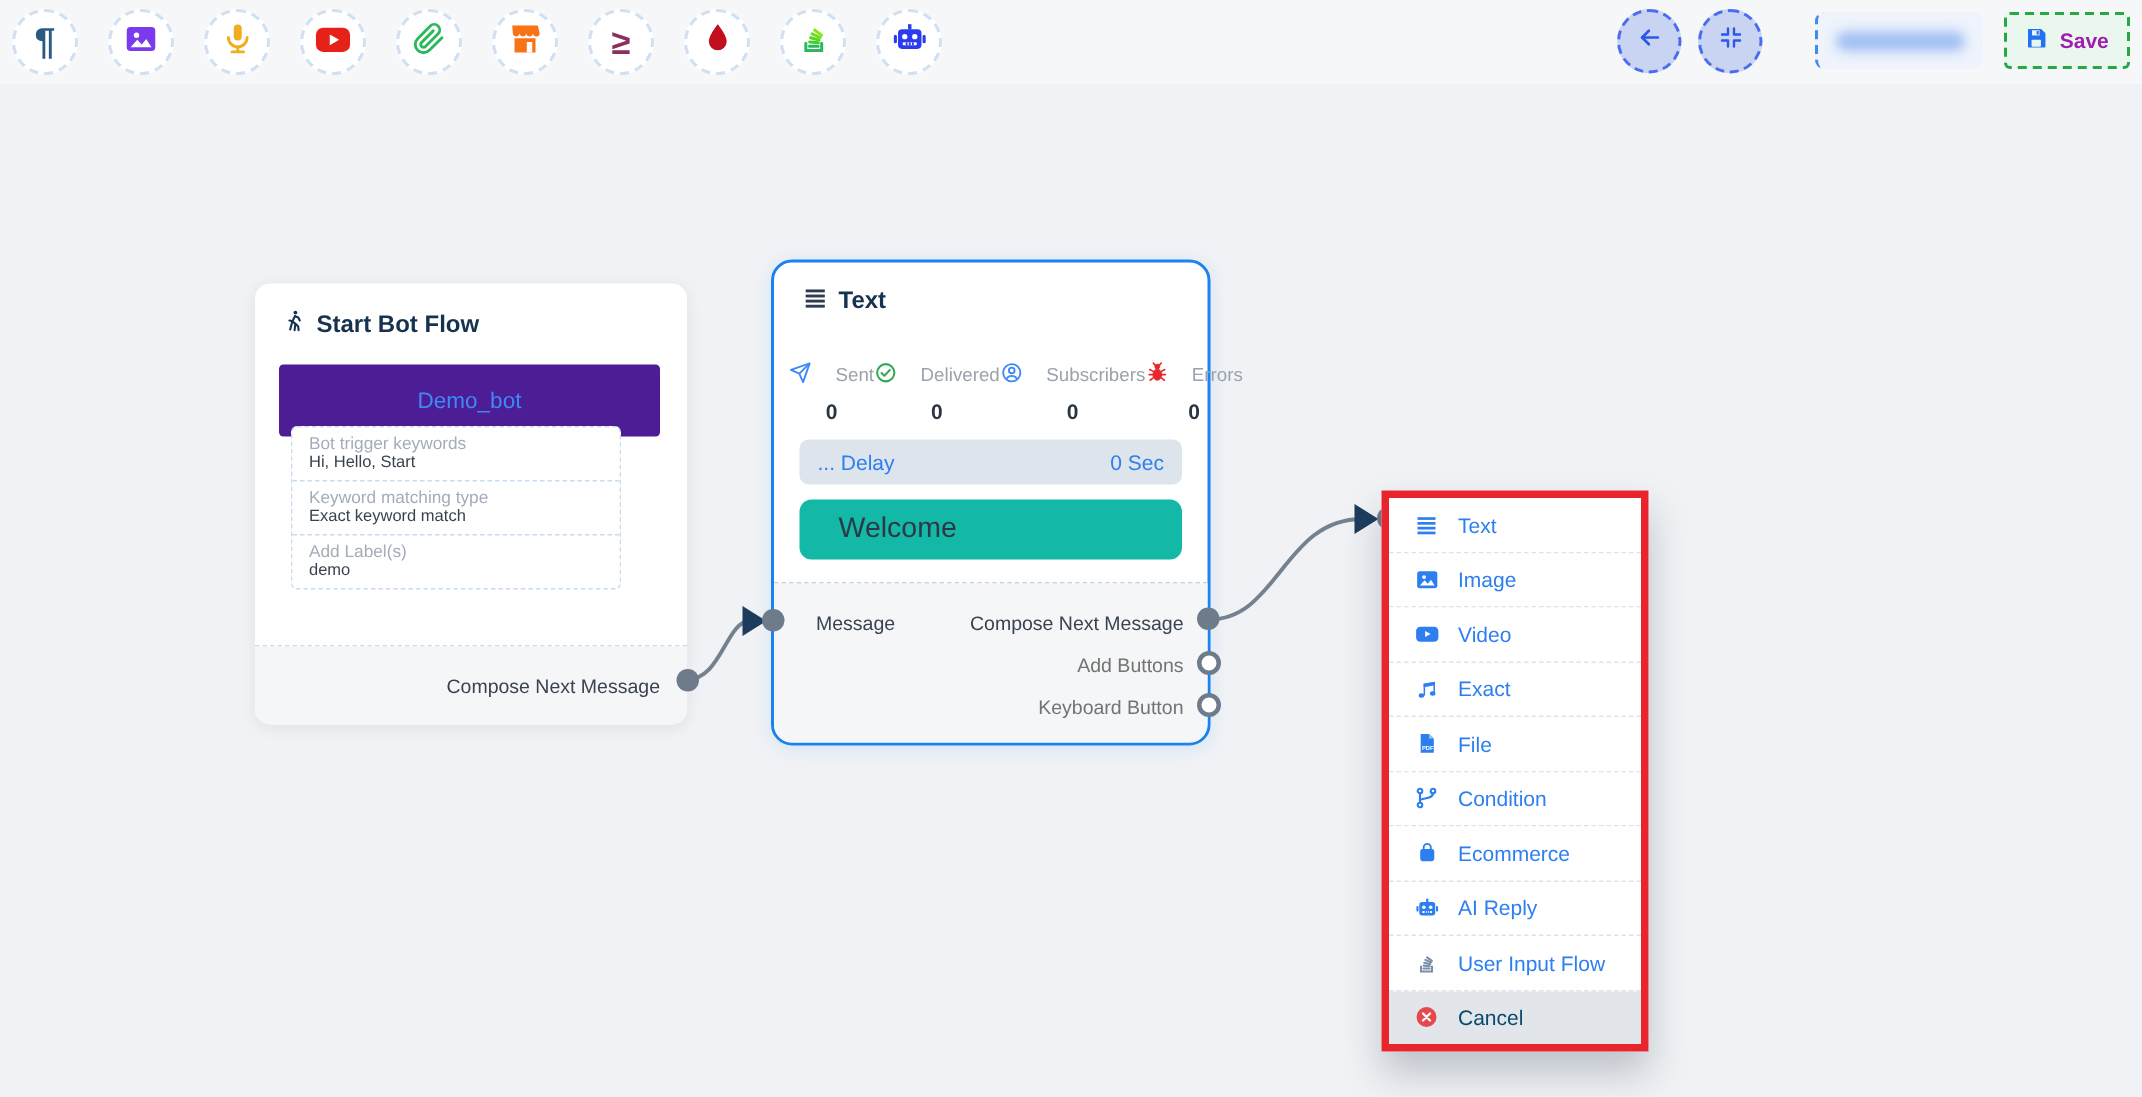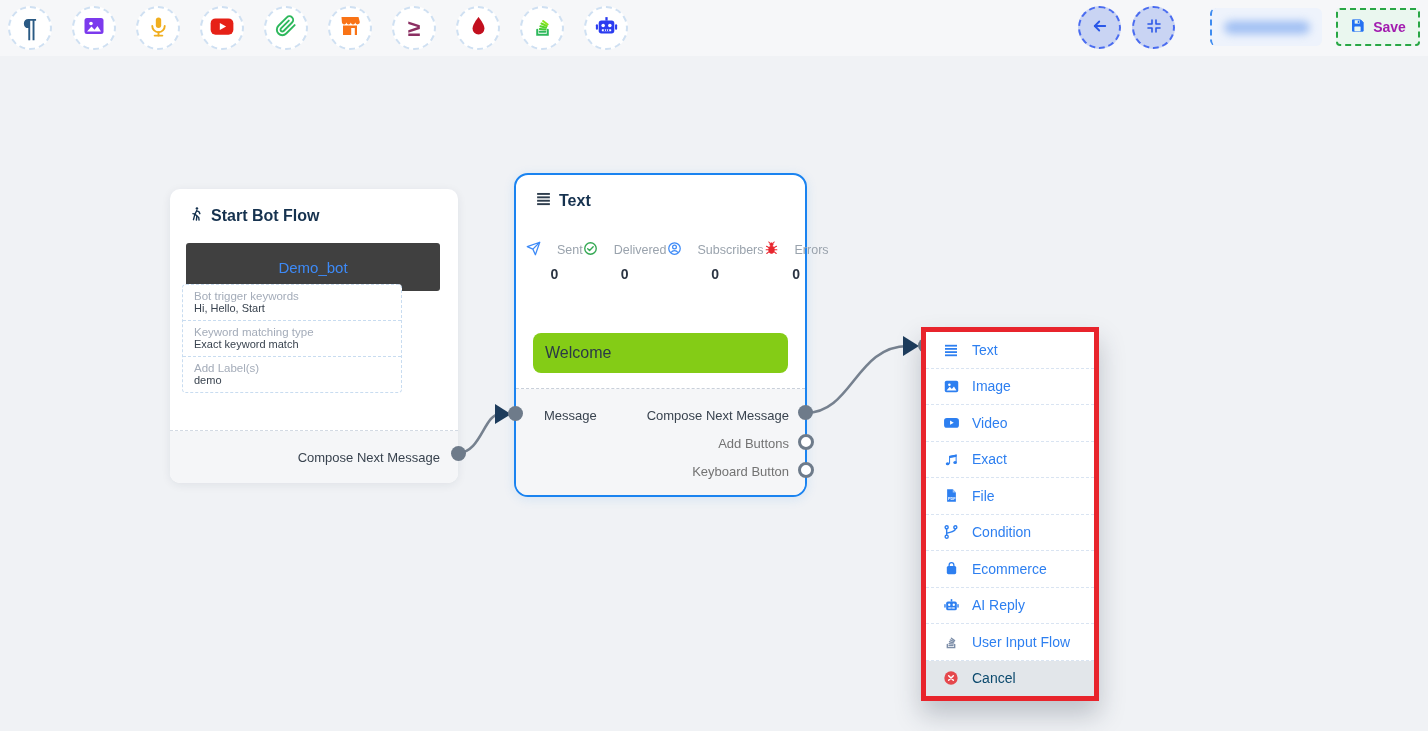--- a/index.html
+++ b/index.html
@@ -23,43 +23,43 @@
             align-items:center;justify-content:center;gap:8px;cursor:pointer;
             color:#a21caf;font-size:14px;font-weight:700;}
   
   .node{position:absolute;background:#fff;border-radius:10px;box-shadow:0 2px 10px rgba(30,40,60,.08);}
   .node-title{display:flex;align-items:center;gap:7px;font-size:16px;font-weight:700;color:#16324f;}
   .lbl{font-size:11.5px;color:#a4acb9;}
   .val{font-size:11px;color:#39434f;}
   
   .start-node{left:170px;top:189px;width:288px;height:294px;}
   .start-title{position:absolute;left:18px;top:17px;text-align:right;}
-  .bot-name{position:absolute;left:16px;top:54px;width:254px;height:48px;background:#404040;border-radius:3px;
+  .bot-name{position:absolute;left:16px;top:54px;width:254px;height:48px;background:#4c1d95;border-radius:3px;
             color:#3d8af7;font-size:15px;display:flex;align-items:center;justify-content:center;cursor:pointer;}
-  .fields{position:absolute;left:12px;top:95px;width:220px;border:1px dashed #c8dcf0;border-radius:4px;
+  .fields{position:absolute;left:24px;top:95px;width:220px;border:1px dashed #c8dcf0;border-radius:4px;
           box-sizing:border-box;background:#fff;}
   .field{padding:5px 11px 6px;border-bottom:1px dashed #c8dcf0;}
   .field:last-child{border-bottom:none;}
   .start-sep{position:absolute;left:0;top:241px;width:100%;border-top:1px dashed #d3dae3;}
   .start-footer{position:absolute;left:0;top:242px;width:100%;height:52px;background:#f5f6f8;
                 border-radius:0 0 10px 10px;display:flex;align-items:center;justify-content:flex-end;
                 padding-right:18px;box-sizing:border-box;font-size:13px;color:#39434f;}
   
   .text-node{left:514px;top:173px;width:293px;height:324px;border:2px solid #1a83f0;border-radius:14px;
              box-sizing:border-box;background:#fff;box-shadow:0 2px 12px rgba(26,131,240,.12);}
   .tn-title{position:absolute;left:19px;top:15px;}
   .stats{position:absolute;left:10px;top:66px;right:10px;display:flex;justify-content:space-between;}
   .stat{text-align:center;}
   .stat-top{display:flex;align-items:center;gap:16px;color:#9aa3ad;font-size:12.5px;}
   .stat-val{margin-top:7px;color:#2a3442;font-size:14px;font-weight:600;}
   .delay-row{position:absolute;left:17px;top:118px;right:17px;height:30px;background:#dee4eb;border-radius:6px;
              display:flex;align-items:center;justify-content:space-between;padding:0 12px;box-sizing:border-box;
              color:#2d7ff0;font-size:14px;cursor:pointer;}
-  .welcome-box{position:absolute;left:17px;top:158px;right:17px;height:40px;background:#84cc16;border-radius:8px;
-               display:flex;align-items:center;padding:0 12px;box-sizing:border-box;font-size:16px;color:#2b3947;
+  .welcome-box{position:absolute;left:17px;top:158px;right:17px;height:40px;background:#14b8a6;border-radius:8px;
+               display:flex;align-items:center;padding:0 26px;box-sizing:border-box;font-size:19px;color:#2b3947;
                cursor:pointer;}
   .tn-sep{position:absolute;left:0;top:213px;width:100%;border-top:1px dashed #c9d0da;}
   .tn-footer{position:absolute;left:0;top:214px;width:100%;bottom:0;background:#f5f6f8;border-radius:0 0 12px 12px;}
   .tn-row{position:absolute;left:0;right:0;display:flex;justify-content:space-between;
           padding:0 16px 0 28px;font-size:13px;color:#39434f;}
   .tn-right{position:absolute;right:16px;font-size:13px;color:#737373;}
   
   .dot{position:absolute;width:15px;height:15px;border-radius:50%;background:#6e7b8a;z-index:6;cursor:pointer;}
   .dot-hollow{position:absolute;width:16px;height:16px;border-radius:50%;background:#fff;
               border:3px solid #6e7b8a;box-sizing:border-box;z-index:6;cursor:pointer;}
@@ -271,20 +271,24 @@
                 <g stroke-width="1.7" stroke-linecap="round" fill="none">
                   <path d="M7.6 10.5L4 8.5M7.4 14H3.4M7.6 17.5L4.4 20M16.4 10.5L20 8.5M16.6 14h4M16.4 17.5l3.2 2.5M9.5 3.6l-1.8-2M14.5 3.6l1.8-2"></path>
                 </g>
               </svg></span>
           <span>Errors</span>
         </div>
         <div class="stat-val">0</div>
       </div>
     </div>
 
+    <div class="delay-row">
+      <span>... Delay</span>
+      <span>0 Sec</span>
+    </div>
 
     <div class="welcome-box">Welcome</div>
 
     <div class="tn-sep"></div>
     <div class="tn-footer"></div>
 
     <div class="tn-row" style="top:233px">
       <span>Message</span>
       <span>Compose Next Message</span>
     </div>

